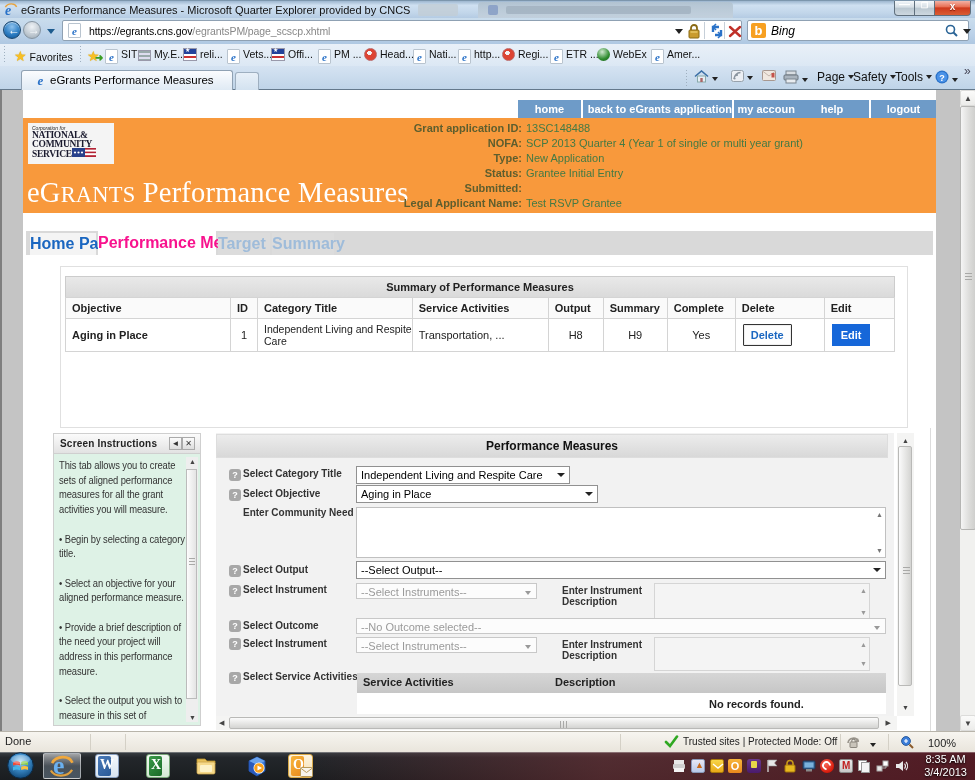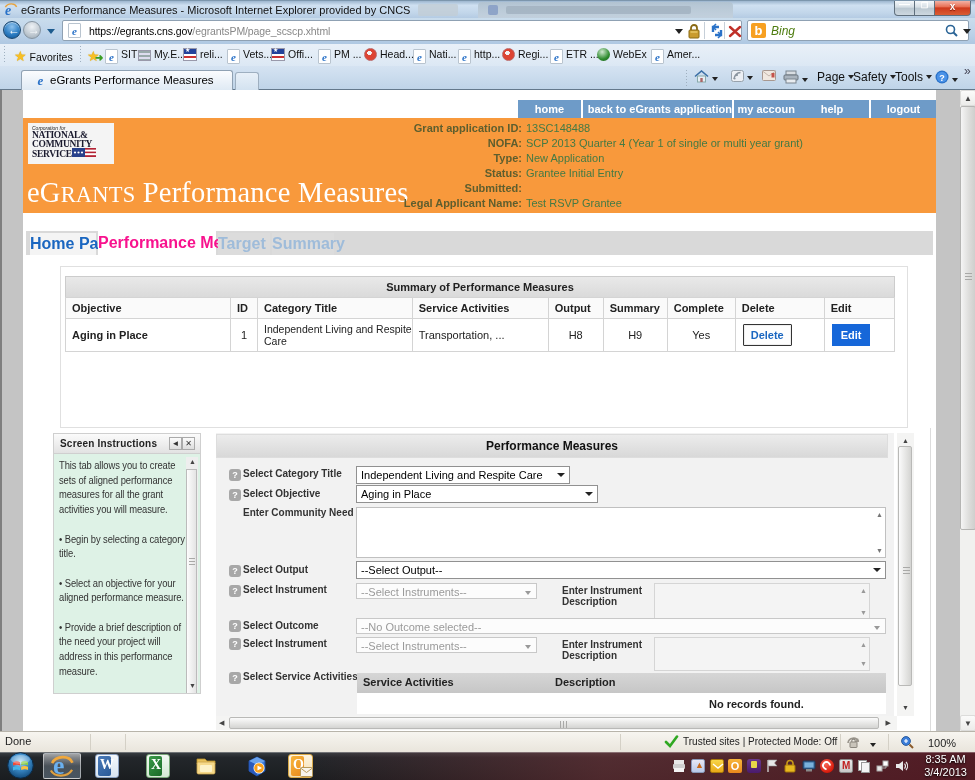--- a/index.html
+++ b/index.html
@@ -46,21 +46,21 @@
 #urltext { position:absolute; left:26px; top:4px; font-size:10.5px; color:#000; white-space:nowrap; letter-spacing:-0.1px; }
 #urltext .gray { color:#888; }
 #urldd { position:absolute; left:612px; top:8px; width:0; height:0; border-left:4px solid transparent; border-right:4px solid transparent; border-top:5px solid #222; }
 #lockic { position:absolute; left:624px; top:2px; }
 #urlsep1 { position:absolute; left:641px; top:1px; bottom:1px; width:1px; background:#c6cfd8; }
 #refreshic { position:absolute; left:645px; top:1px; }
 #urlsep2 { position:absolute; left:661px; top:1px; bottom:1px; width:1px; background:#c6cfd8; }
 #stopic { position:absolute; left:664px; top:1px; }
 #searchbox { left:747px; top:2px; width:222px; height:21px; background:#fff; border:1px solid #8fa1b3; border-radius:2px; }
 #bingb { position:absolute; left:3px; top:2px; width:15px; height:15px; background:#f7a021; border-radius:2px; color:#fff; font-weight:bold; font-size:13px; text-align:center; line-height:15px; }
-#bingtxt { position:absolute; left:23px; top:3px; font-style:italic; color:#4d7c0f; font-size:12px;text-align:center; }
+#bingtxt { position:absolute; left:23px; top:3px; font-style:italic; color:#000000; font-size:12px;text-align:center; }
 #magni { position:absolute; left:196px; top:2px; }
 #searchdd { position:absolute; left:215px; top:8px; width:0; height:0; border-left:4px solid transparent; border-right:4px solid transparent; border-top:5px solid #222; }
 .eic { display:inline-block; width:13px; height:15px; background:#fff; border:1px solid #b9c4cf; border-radius:1px; color:#2a72c8; font-weight:bold; font-size:11px; line-height:14px; text-align:center; font-family:"Liberation Serif",serif; font-style:italic; }
 
 
 #favbar { left:0; top:44px; width:975px; height:22px;
   background:linear-gradient(#e9f0f8, #dce8f4); }
 .dotsep { position:absolute; top:2px; bottom:2px; width:1px;
   background:repeating-linear-gradient(#9fb0c0 0 1px, transparent 1px 3px); }
 .favitem { position:absolute; top:4px; font-size:10.5px; color:#111; white-space:nowrap; }
@@ -120,21 +120,21 @@
 #tpanel { position:absolute; left:37px; top:176px; width:848px; height:162px; background:#fff; border:1px solid #e0e0e0; }
 #stable { position:absolute; left:4px; top:9px; width:830px; border-collapse:collapse; font-size:11px; color:#222; }
 #stable caption { background:linear-gradient(#e9e9e9,#dadada); border:1px solid #cccccc; border-bottom:none; font-weight:bold; font-size:11px; padding:4px 0; }
 #stable th { background:#fafafa; border:1px solid #d4d4d4; font-size:11px; text-align:left; padding:4px 6px; }
 #stable td { border:1px solid #d4d4d4; background:#fff; padding:4px 6px; }
 .cc { text-align:center !important; }
 #delbtn { border:1px solid #333; background:#fdfdfd; color:#1a66c0; font-weight:bold; font-size:11px; padding:4px 7px; border-radius:1px; box-shadow:0 0 0 1px #eee inset; }
 #editbtn { border:none; background:#1667d9; color:#fff; font-weight:bold; font-size:11px; padding:5px 9px; }
 
 
-#sipanel { position:absolute; left:30px; top:343px; width:148px; height:261px; border:1px solid #cfcfcf; background:#def2e6; overflow:hidden;text-decoration:underline; }
+#sipanel { position:absolute; left:30px; top:343px; width:148px; height:293px; border:1px solid #cfcfcf; background:#def2e6; overflow:hidden;text-decoration:underline; }
 #sihead { position:absolute; left:0; top:0; width:146px; height:20px; background:linear-gradient(#fbfbfb,#e2e2e2); border-bottom:1px solid #cfcfcf; }
 #sihead .t { position:absolute; left:6px; top:4px; font-weight:bold; font-size:10px; color:#222; letter-spacing:0.2px; }
 .sibtn { position:absolute; top:3px; width:13px; height:13px; background:linear-gradient(#fbfbfb,#ddd); border:1px solid #aaa; font-size:8px; text-align:center; line-height:12px; color:#333; }
 #sitext { position:absolute; left:5px; top:25px; width:136px; font-size:10px; color:#333; line-height:14.7px; letter-spacing:-0.1px; white-space:nowrap; overflow:hidden; transform:scaleX(0.94); transform-origin:left top; }
 #sisb { position:absolute; right:2px; top:23px; width:12px; bottom:3px; background:#eee; }
 #sisb .thumb { position:absolute; left:0; top:12px; width:11px; height:230px; background:linear-gradient(90deg,#fdfdfd,#e4e4e4); border:1px solid #bbb; }
 #sisb .grip { left:2px; width:6px; }
 
 
 #pmwrap { position:absolute; left:193px; top:343px; width:721px; height:297px; }
@@ -184,21 +184,21 @@
   <div id="titlebar" class="abs">
     <div id="ghostwin2" class="abs"></div>
     <div id="ghostwin" class="abs">
         <div class="gi"></div>
         <div class="gt"></div>
       </div>
     <svg class="abs" style="left:3px;top:1px;" width="15" height="15" viewBox="0 0 16 16">
         <text x="2" y="13.5" font-family="Liberation Serif" font-style="italic" font-weight="bold" font-size="15" fill="#2a72c8">e</text>
         <path d="M2.5 5.5 C5 1 12.5 0.8 14.6 5.2" stroke="#e8a33d" fill="none" stroke-width="1.5"></path>
       </svg>
-    <div class="ttext abs">eGrants Performance Measures - Microsoft Internet Explorer provided by CNCS</div>
+    <div class="ttext abs">eGrants Performance Measures - Microsoft Quarter Explorer provided by CNCS</div>
     <div id="winbtns" class="abs">
       <div class="wbtn min">
           <span>—</span>
         </div>
       <div class="wbtn max">
           <span>❐</span>
         </div>
       <div class="wbtn cls">
           <span>x</span>
         </div>

